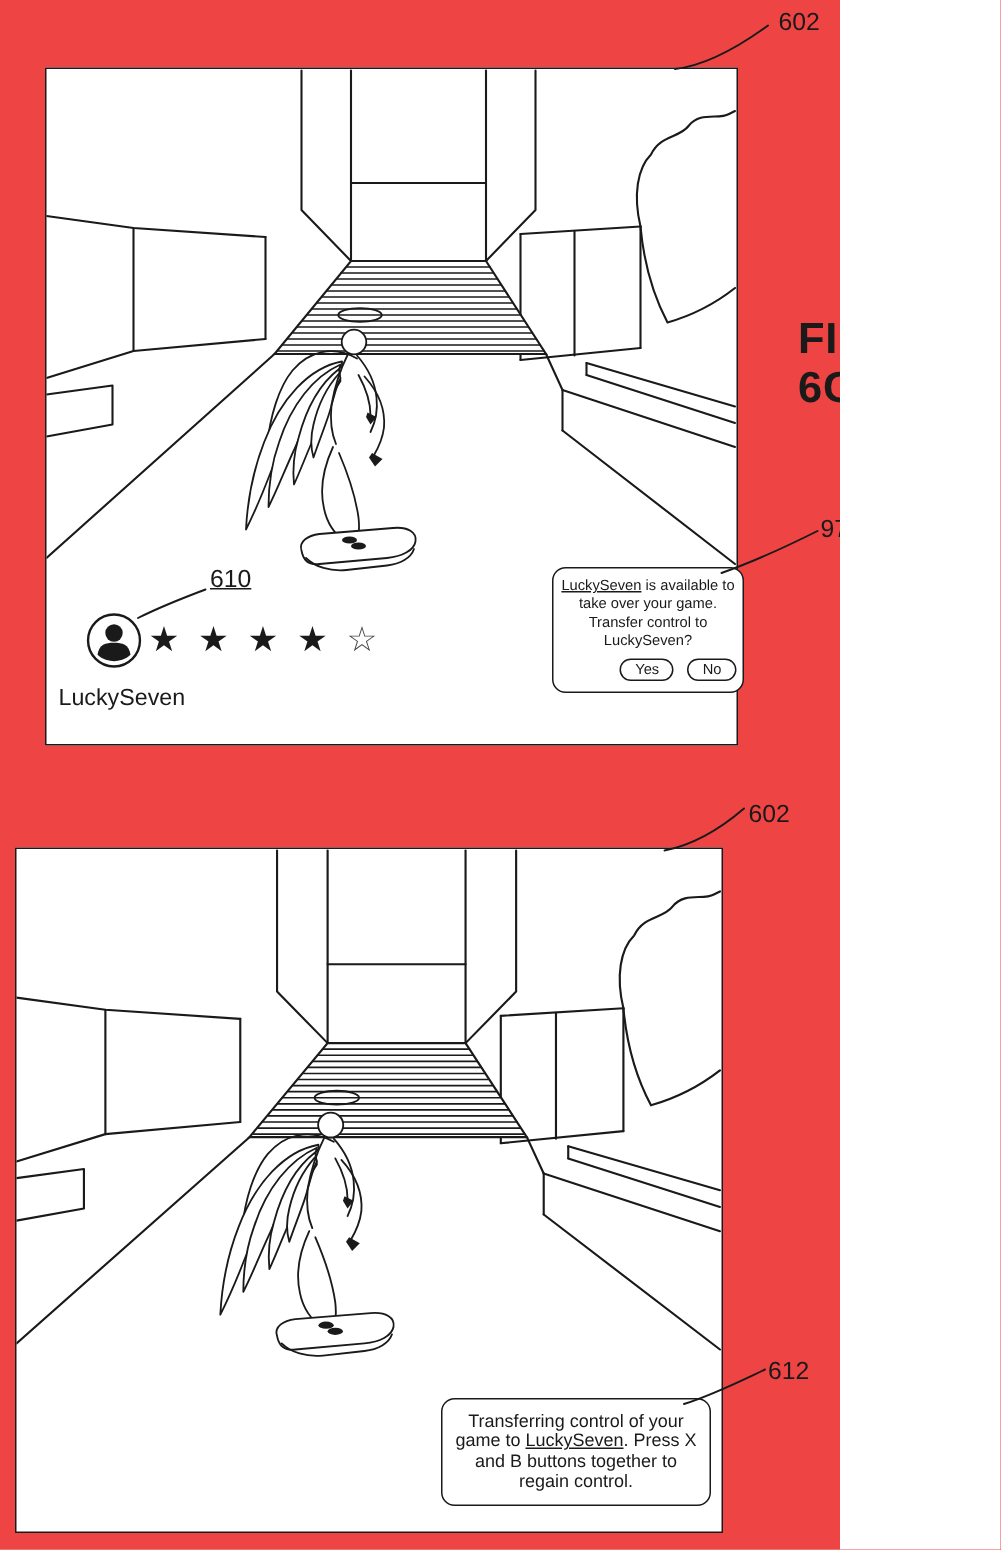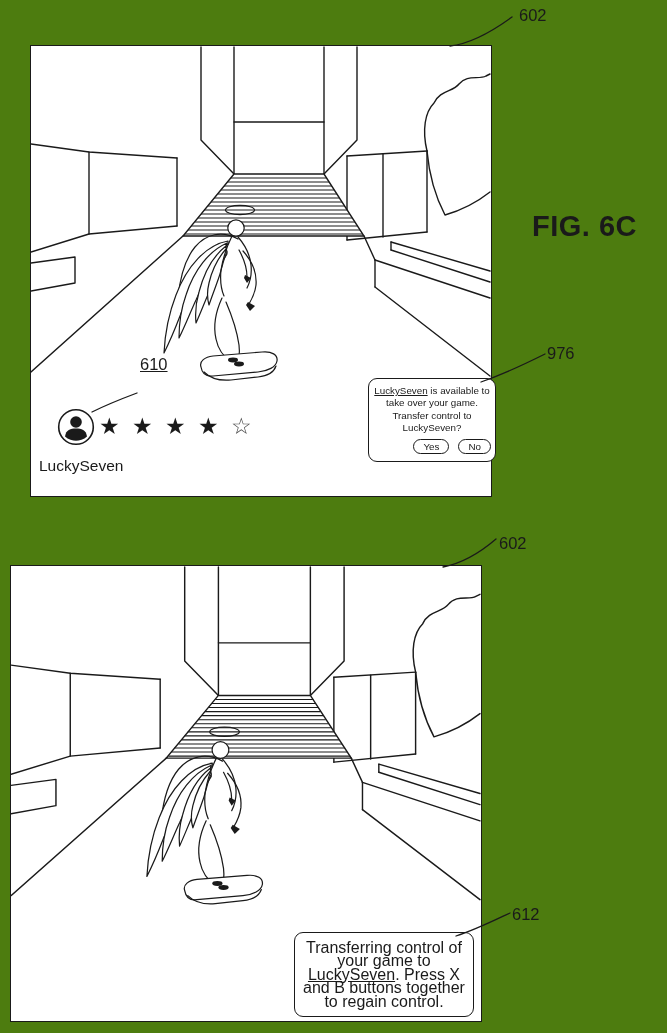--- a/index.html
+++ b/index.html
@@ -1,40 +1,40 @@
 <!DOCTYPE html>
 <html><head>
 <meta charset="utf-8">
 <style>
   html,body{margin:0;padding:0;}
   body{width:667px;height:1033px;background:#ffffff;font-family:"Liberation Sans",sans-serif;color:#1a1a1a;}
-  .page{position:relative;width:667px;height:1033px;overflow:hidden;background:#4d7c0f;}
+  .page{position:relative;width:560px;height:1033px;overflow:hidden;background:#ef4444;}
   .overlay{position:absolute;left:0;top:0;width:667px;height:1033px;pointer-events:none;z-index:5;}
   .frame{position:absolute;border:1.5px solid #1a1a1a;background:#fff;z-index:1;}
   .frame-6c{left:30px;top:45px;width:460px;height:450px;}
   .frame-6d{left:10px;top:565px;width:470px;height:455px;}
   .scene{position:absolute;left:0;top:0;width:100%;height:100%;}
   .ref{position:absolute;font-size:16.5px;z-index:6;}
   .ref-602-6c{left:519px;top:6px;}
   .ref-608{left:547px;top:344px;}
-  .ref-610{left:140px;top:355px;text-decoration:underline;}
+  .ref-610{left:140px;top:377px;text-decoration:underline;}
   .ref-602-6d{left:499px;top:534px;}
   .ref-612{left:512px;top:905px;}
   .figlabel{position:absolute;font-weight:bold;font-size:29px;letter-spacing:0.5px;z-index:6;}
   .figlabel-6c{left:532px;top:210px;}
   .figlabel-6d{left:516px;top:760px;}
   .avatar{position:absolute;left:26px;top:362px;width:38px;height:38px;z-index:2;}
   .stars{position:absolute;left:68px;top:367px;font-size:23px;letter-spacing:3px;z-index:2;white-space:nowrap;color:#1a1a1a;}
   .stars .empty{color:#4a4a4a;}
   .player-name{position:absolute;left:8px;top:411px;font-size:15.5px;z-index:2;}
   .dialog{position:absolute;border:1.2px solid #1a1a1a;border-radius:9px;background:#fff;z-index:3;text-align:center;}
   .dialog-6c{left:337px;top:332px;width:118px;padding:6px 4px 7px;}
   .dialog-6c .dialog-text{font-size:9.8px;line-height:12.4px;}
   .dialog-6d{left:283px;top:366px;width:168px;padding:8px 5px 8px;}
-  .dialog-6d .dialog-text{font-size:16px;line-height:13.4px;}
+  .dialog-6d .dialog-text{font-size:12px;line-height:13.4px;}
   .u{text-decoration:underline;}
   .dialog-buttons{display:flex;justify-content:flex-end;gap:9px;margin-top:4px;}
   .pill{font-family:"Liberation Sans",sans-serif;font-size:9.8px;line-height:13px;border:1.1px solid #1a1a1a;border-radius:9px;background:#fff;padding:0 9px;color:#1a1a1a;cursor:pointer;}
 </style>
 </head>
 <body>
 
 <svg width="0" height="0" style="position:absolute" aria-hidden="true">
   <defs>
     <g id="scene-art">

